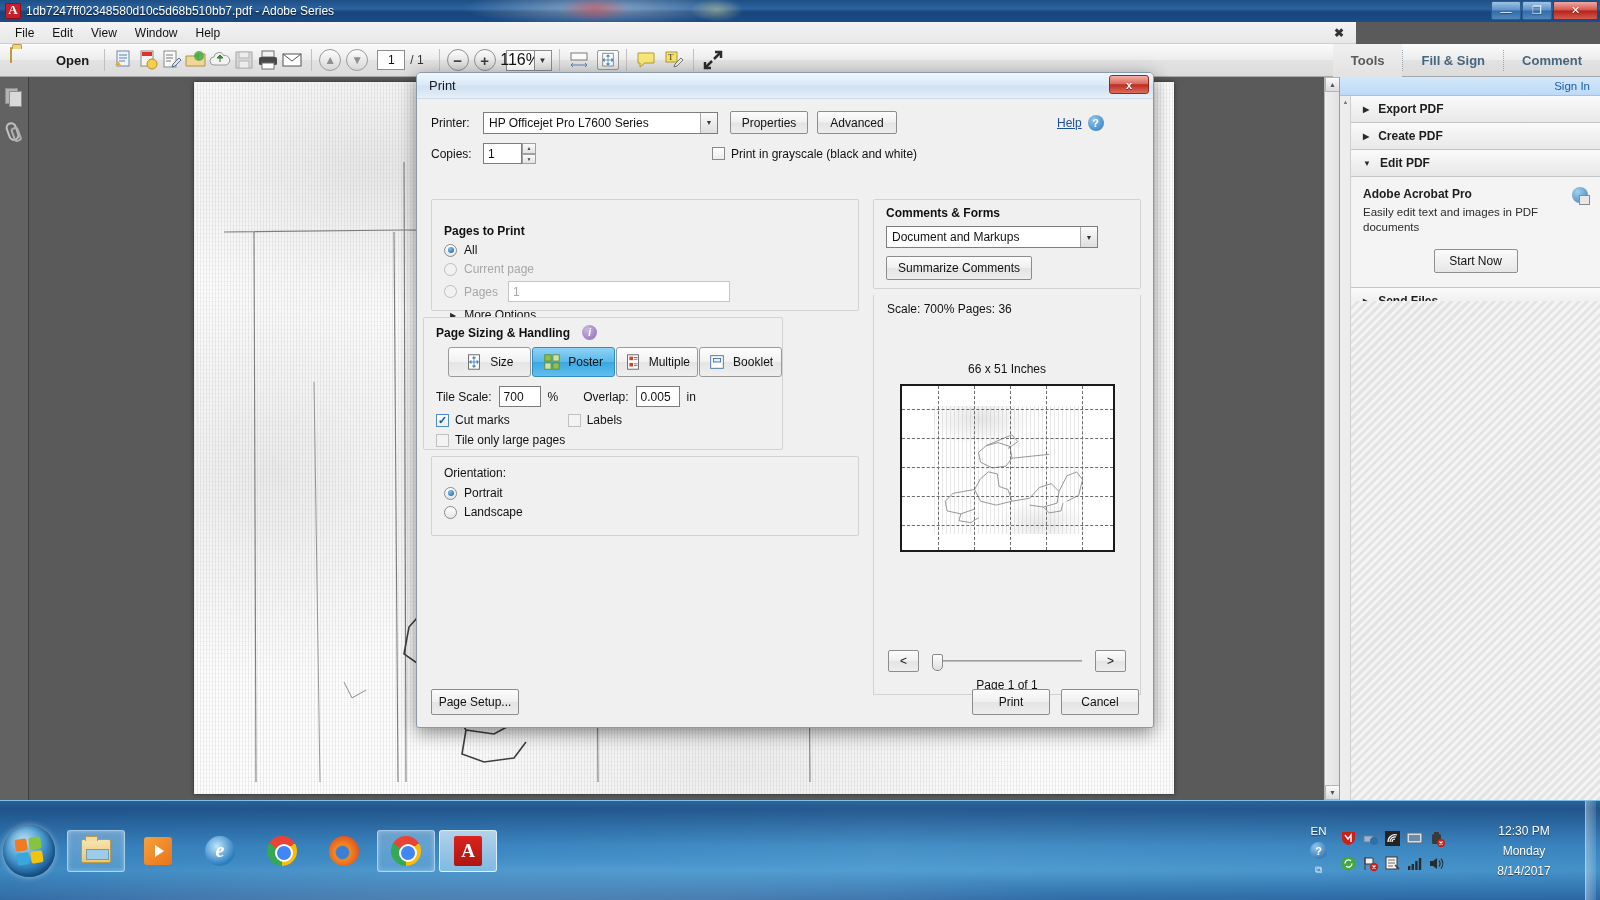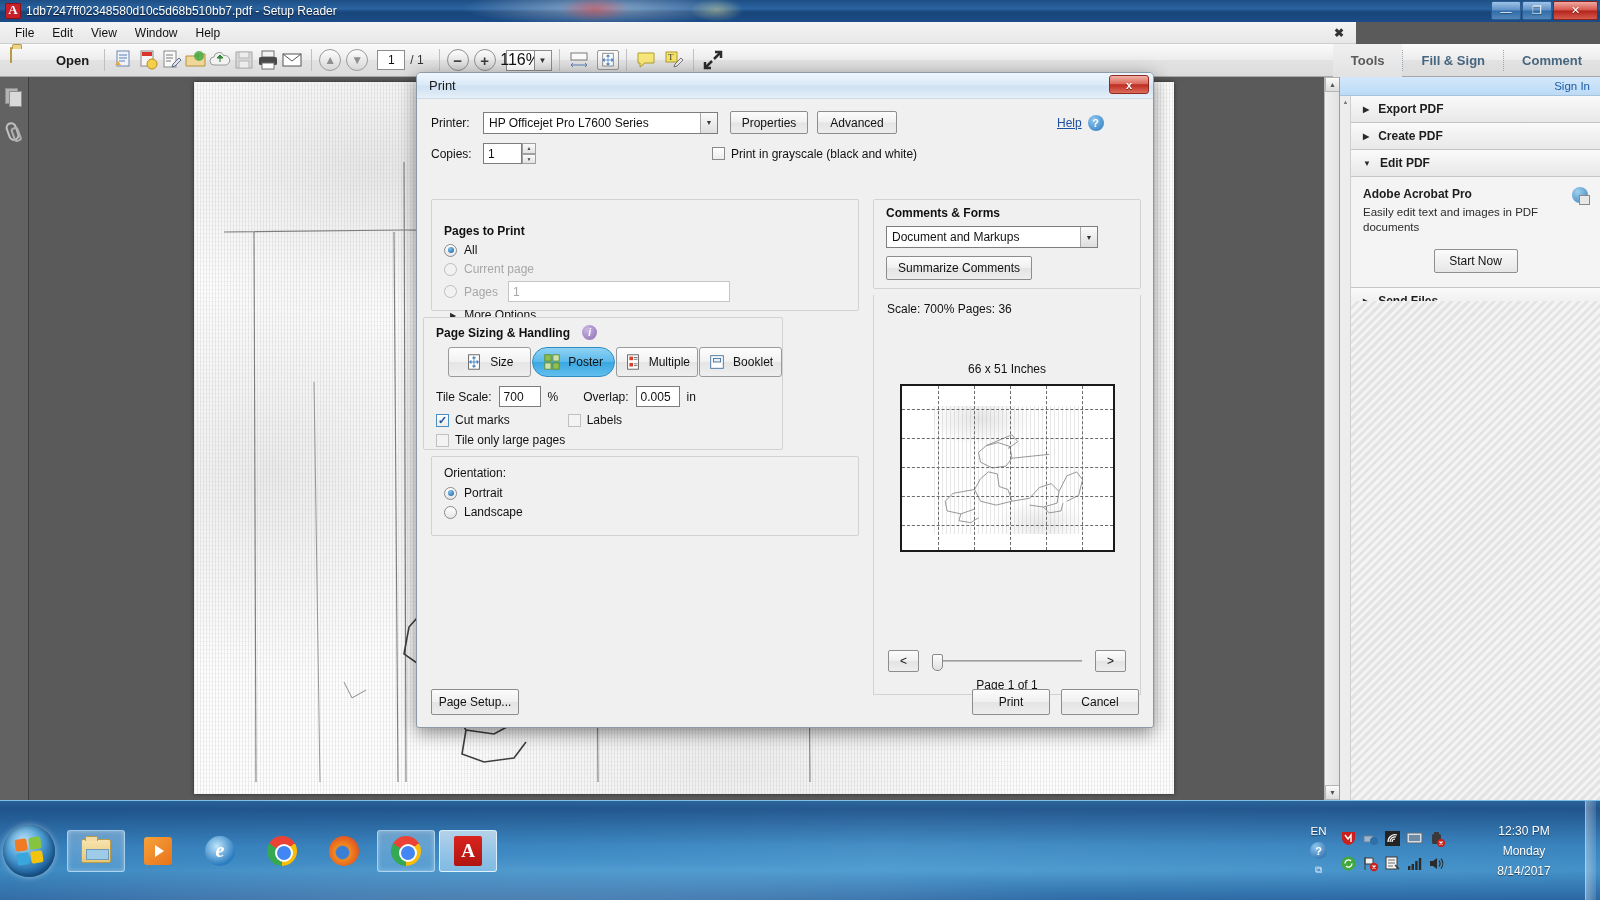--- a/index.html
+++ b/index.html
@@ -261,21 +261,20 @@
   .disabled{ color:#a7a7a7 !important; }
 
   .modebtn{
     width:98px;height:30px; border:1px solid #9a9a9a;border-radius:3px;
     background:linear-gradient(to bottom,#fdfdfd 0%,#f2f2f2 48%,#e5e5e5 52%,#efefef 100%);
     display:flex;align-items:center;justify-content:center;gap:7px;font-size:12px;color:#111;
   }
   .modebtn.sel{
     background:linear-gradient(to bottom,#8fd3f5 0%,#5cb9ea 48%,#3aa7e2 52%,#63bfee 100%);
     border-color:#2e8ec2;
-    border-radius:15px;
   }
   .mb-ic{ width:18px;height:18px; position:relative;}
   .prev-wrap{ text-align:center; }
   .prev-size{ font-size:12px;color:#111; }
   #preview{
     width:215px;height:168px;background:#fff;border:2px solid #1a1a1a;margin:8px auto 0;position:relative;
   }
   #preview .art{
     position:absolute;left:32px;top:20px;width:152px;height:128px;
     background:
@@ -362,21 +361,21 @@
   .showdesk{ width:11px;height:100px;margin-left:6px;background:linear-gradient(to right, rgba(255,255,255,.35), rgba(255,255,255,.12)); border-left:1px solid rgba(255,255,255,.5);}
 </style>
 </head>
 <body>
 
 <div id="titlebar">
   <div class="glow"></div>
   <div class="glow2"></div>
   <div class="glow3"></div>
   <div class="app-icon"></div>
-  <div id="win-title">1db7247ff02348580d10c5d68b510bb7.pdf - Setup Reader</div>
+  <div id="win-title">1db7247ff02348580d10c5d68b510bb7.pdf - Adobe Series</div>
   <div class="wbtns">
     <div class="wbtn">—</div>
     <div class="wbtn">❐</div>
     <div class="wbtn close">✕</div>
   </div>
 </div>
 
 <div id="menubar">
   <div class="mi">File</div>
   <div class="mi">Edit</div>

